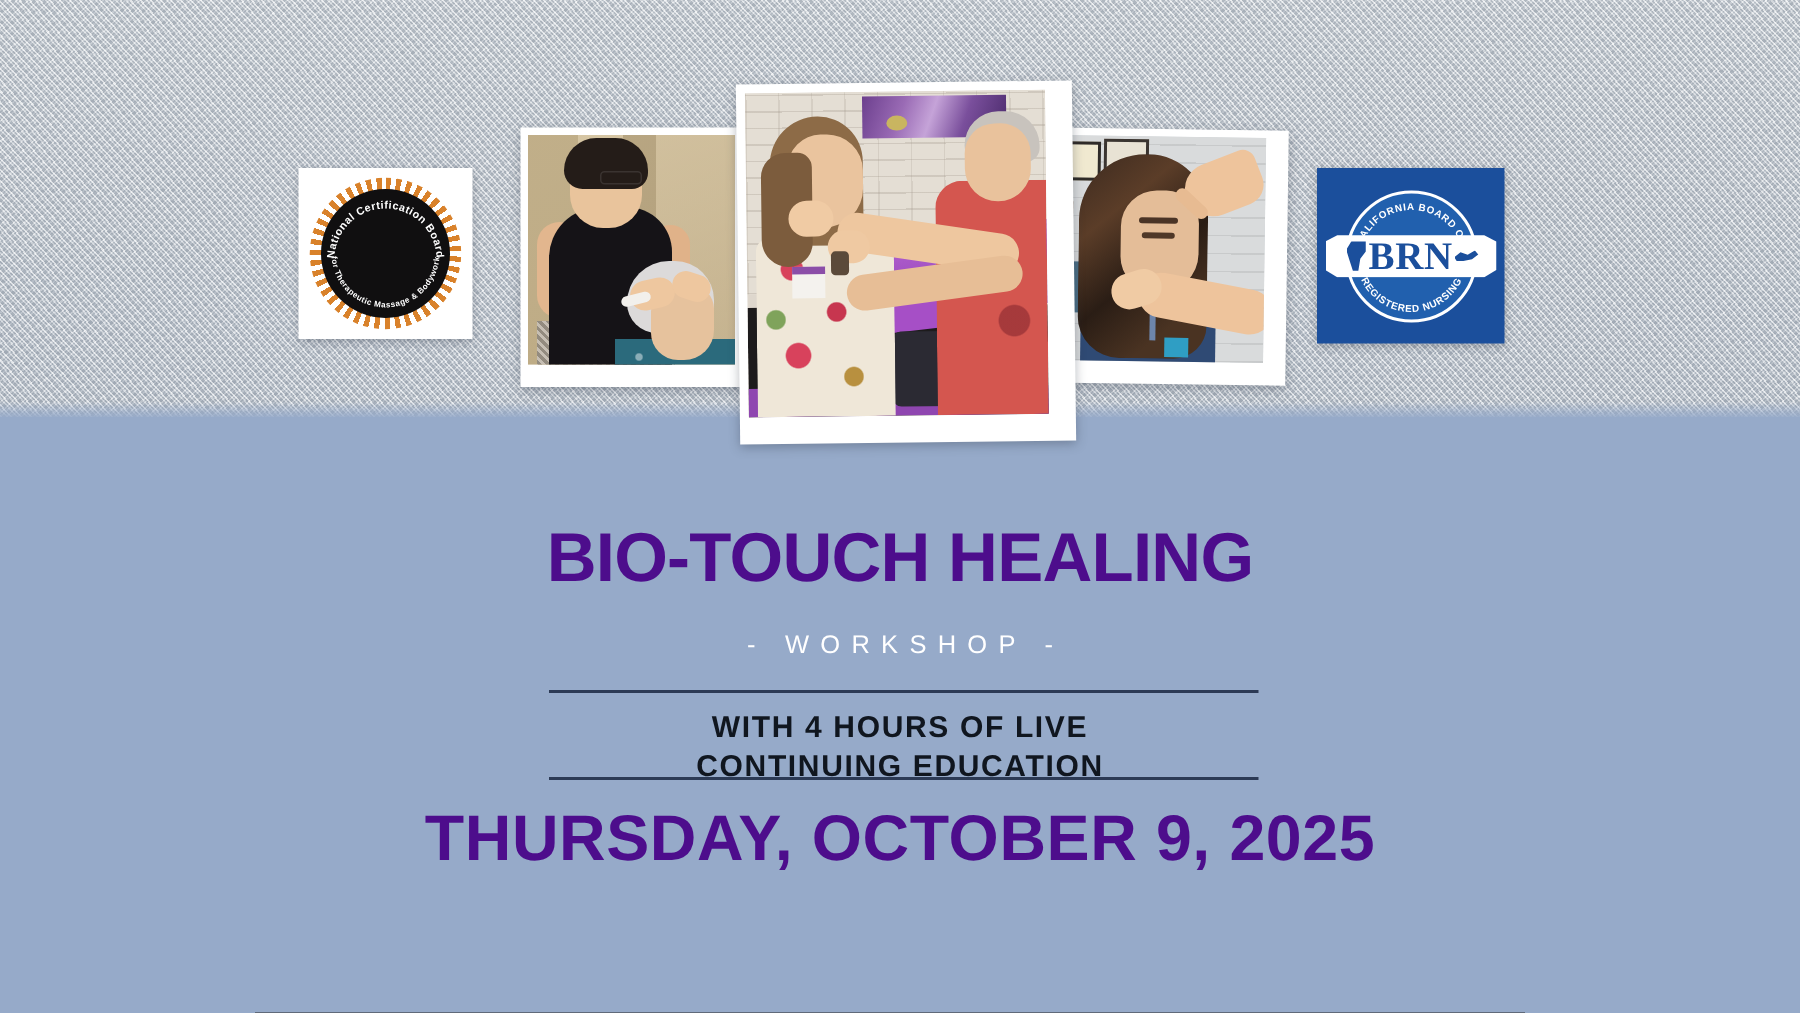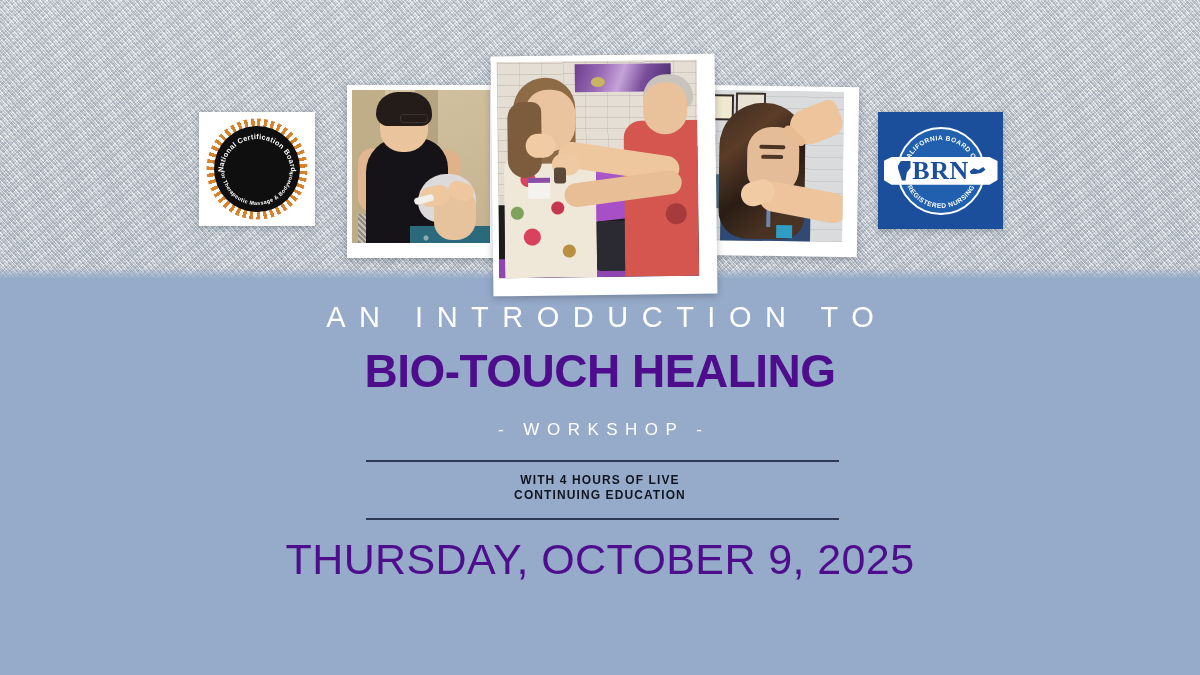--- a/index.html
+++ b/index.html
@@ -302,33 +302,33 @@
     height: 2px;
     background: #2c3a55;
   }
   #rule-top { top: 460px; }
   #rule-bottom { top: 518px; }
   .ce-line {
     position: absolute;
     left: 0; width: 1200px;
     text-align: center;
     color: #10161f;
-    font-size: 12px;
+    font-size: 20px;
     font-weight: 700;
     letter-spacing: 1.1px;
     line-height: 1.28;
   }
   #ce-text { top: 473px; }
   .date-line {
     position: absolute;
     left: 0; top: 536px; width: 1200px;
     text-align: center;
     color: #4d0d8c;
     font-size: 43px;
-    font-weight: 400;
+    font-weight: 700;
     letter-spacing: 0.4px;
     line-height: 1.1;
   }
   .url-line {
     position: absolute;
     left: 0; top: 595px; width: 1200px;
     text-align: center;
     color: #ffffff;
     font-size: 21px;
     font-weight: 400;
@@ -438,21 +438,20 @@
       <text><textPath href="#brnTop" startOffset="50%" text-anchor="middle">CALIFORNIA BOARD OF</textPath></text>
       <text><textPath href="#brnBot" startOffset="50%" text-anchor="middle">REGISTERED NURSING</textPath></text>
     </svg>
     <div class="brn-banner">
       <div class="brn-cal"></div>
       <span class="brn-word">BRN</span>
       <div class="brn-dove"></div>
     </div>
   </div>
 
-  <div class="headline-intro">AN INTRODUCTION TO</div>
   <div class="headline-main">BIO-TOUCH HEALING</div>
   <div class="headline-sub">- WORKSHOP -</div>
 
   <div class="rule" id="rule-top"></div>
   <div class="ce-line" id="ce-text">
     <div>WITH 4 HOURS OF LIVE</div>
     <div>CONTINUING EDUCATION</div>
   </div>
   <div class="rule" id="rule-bottom"></div>
 

